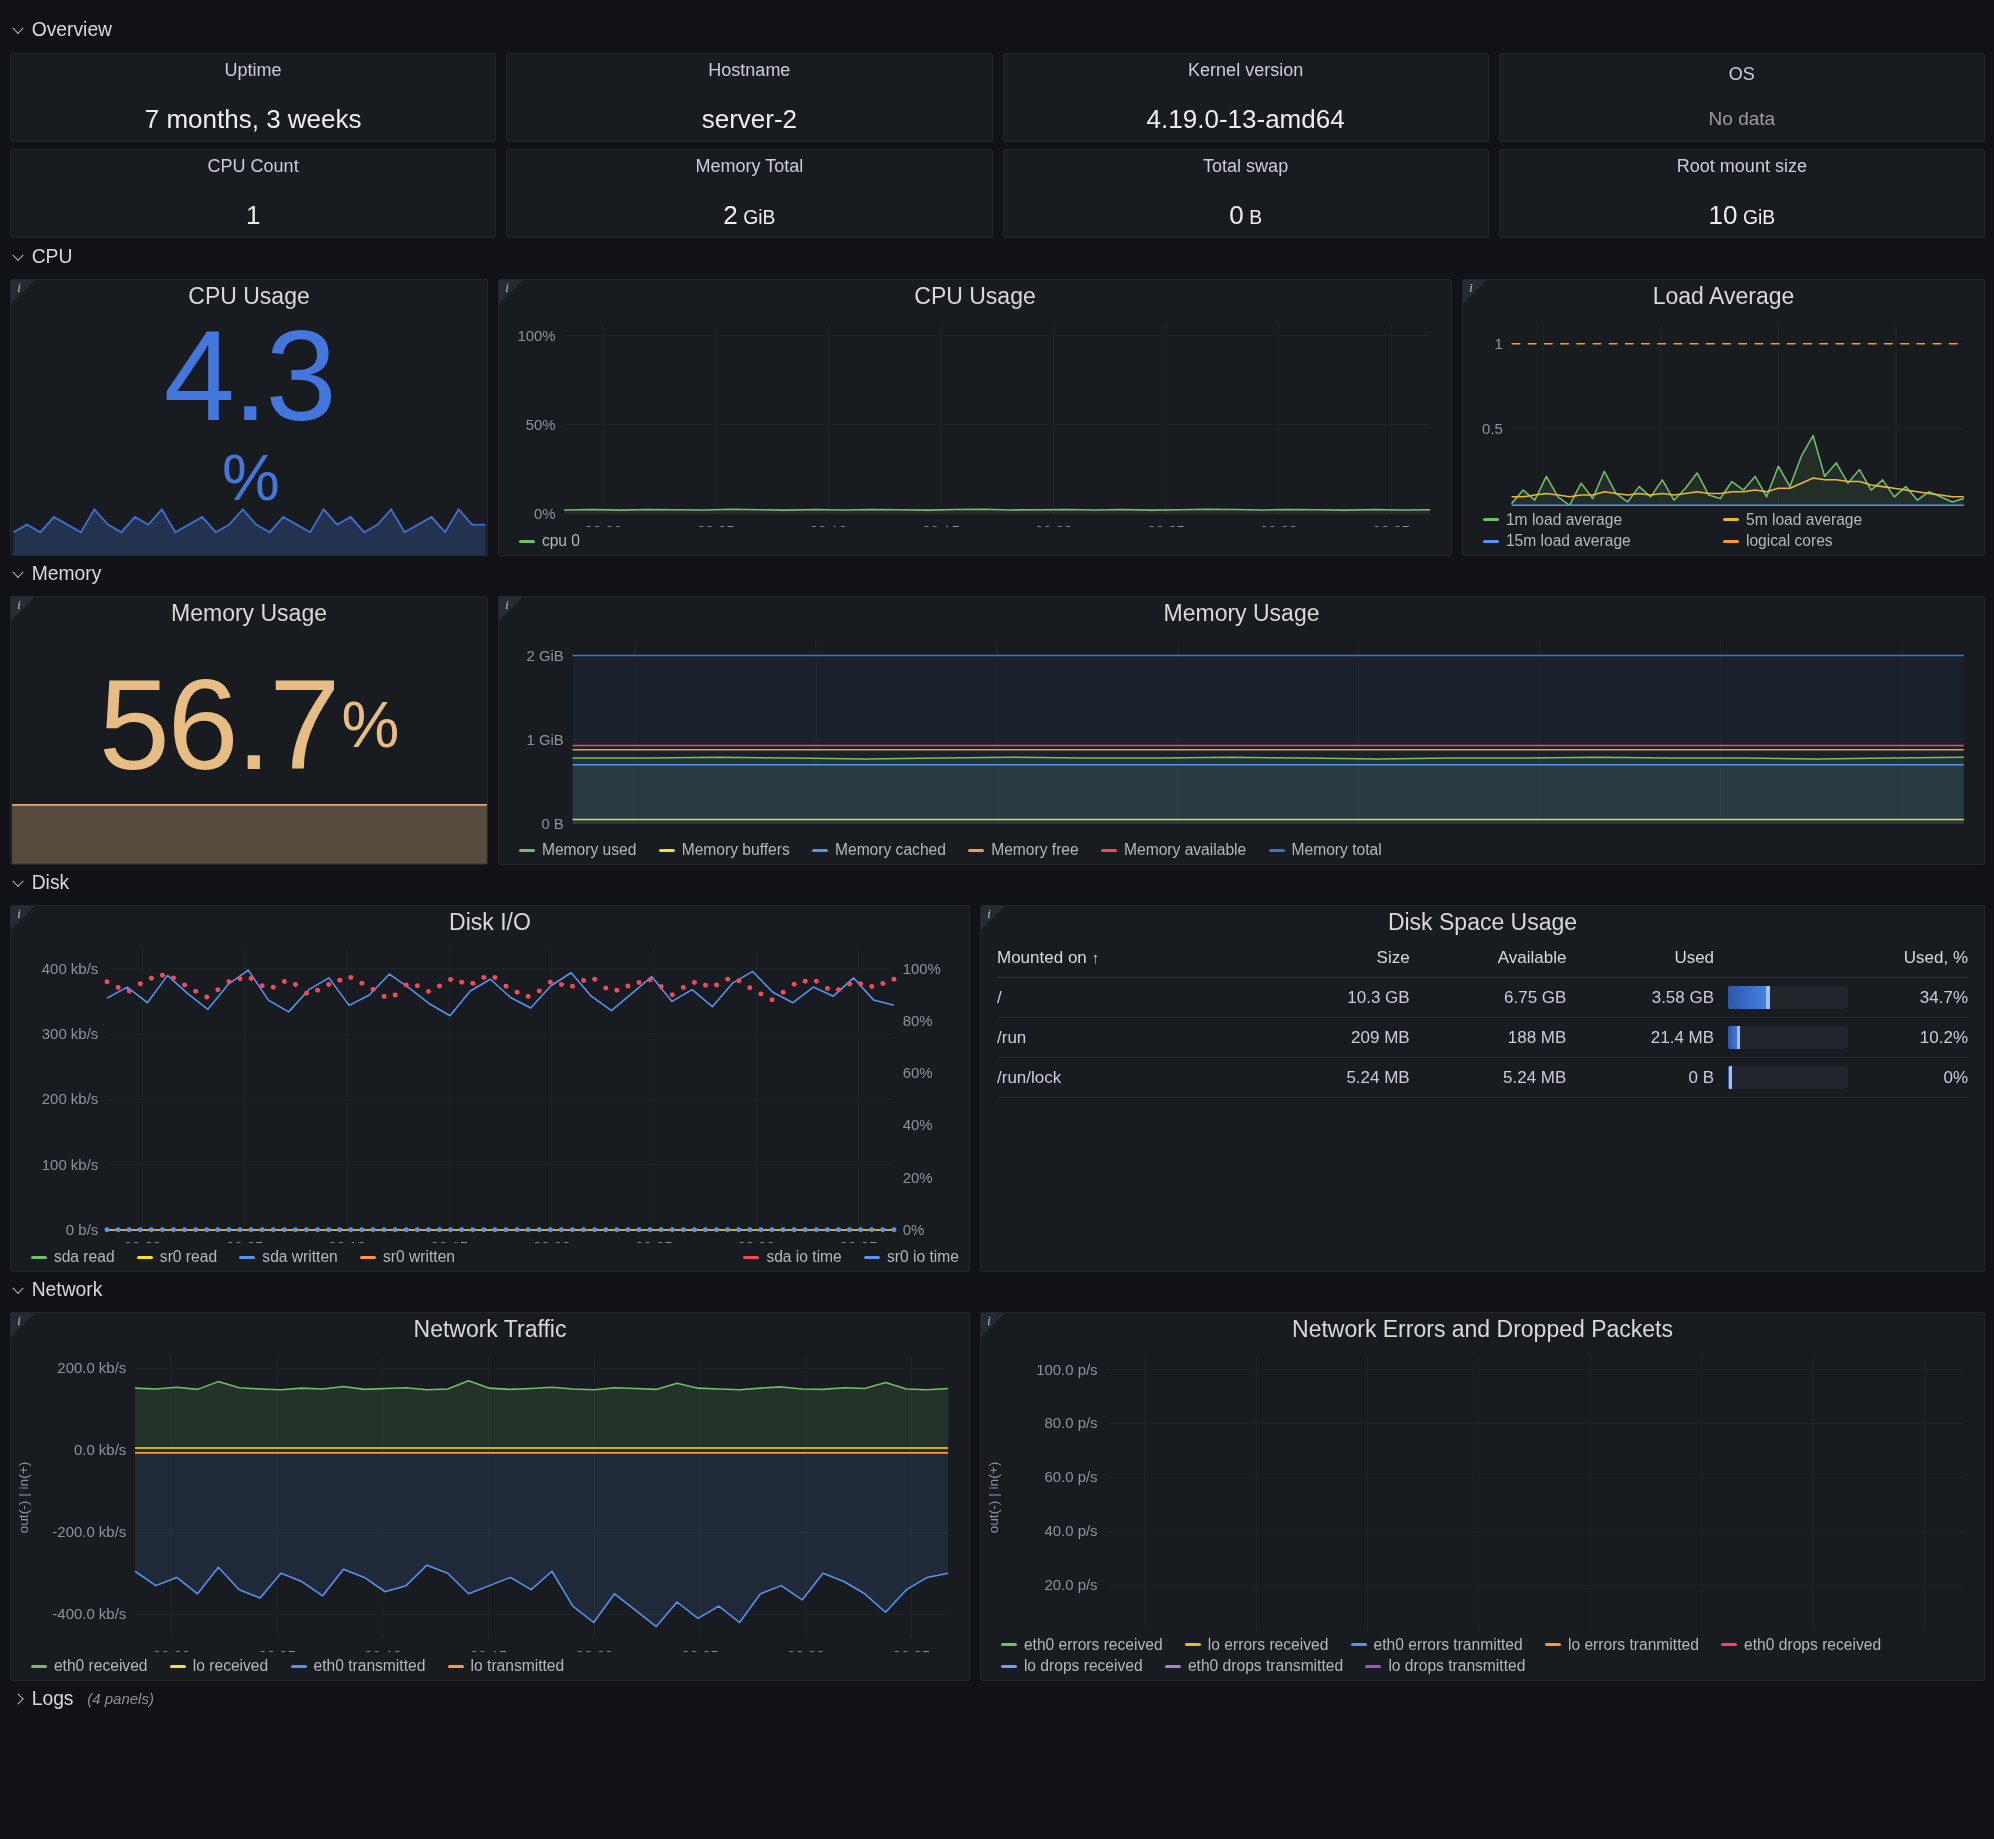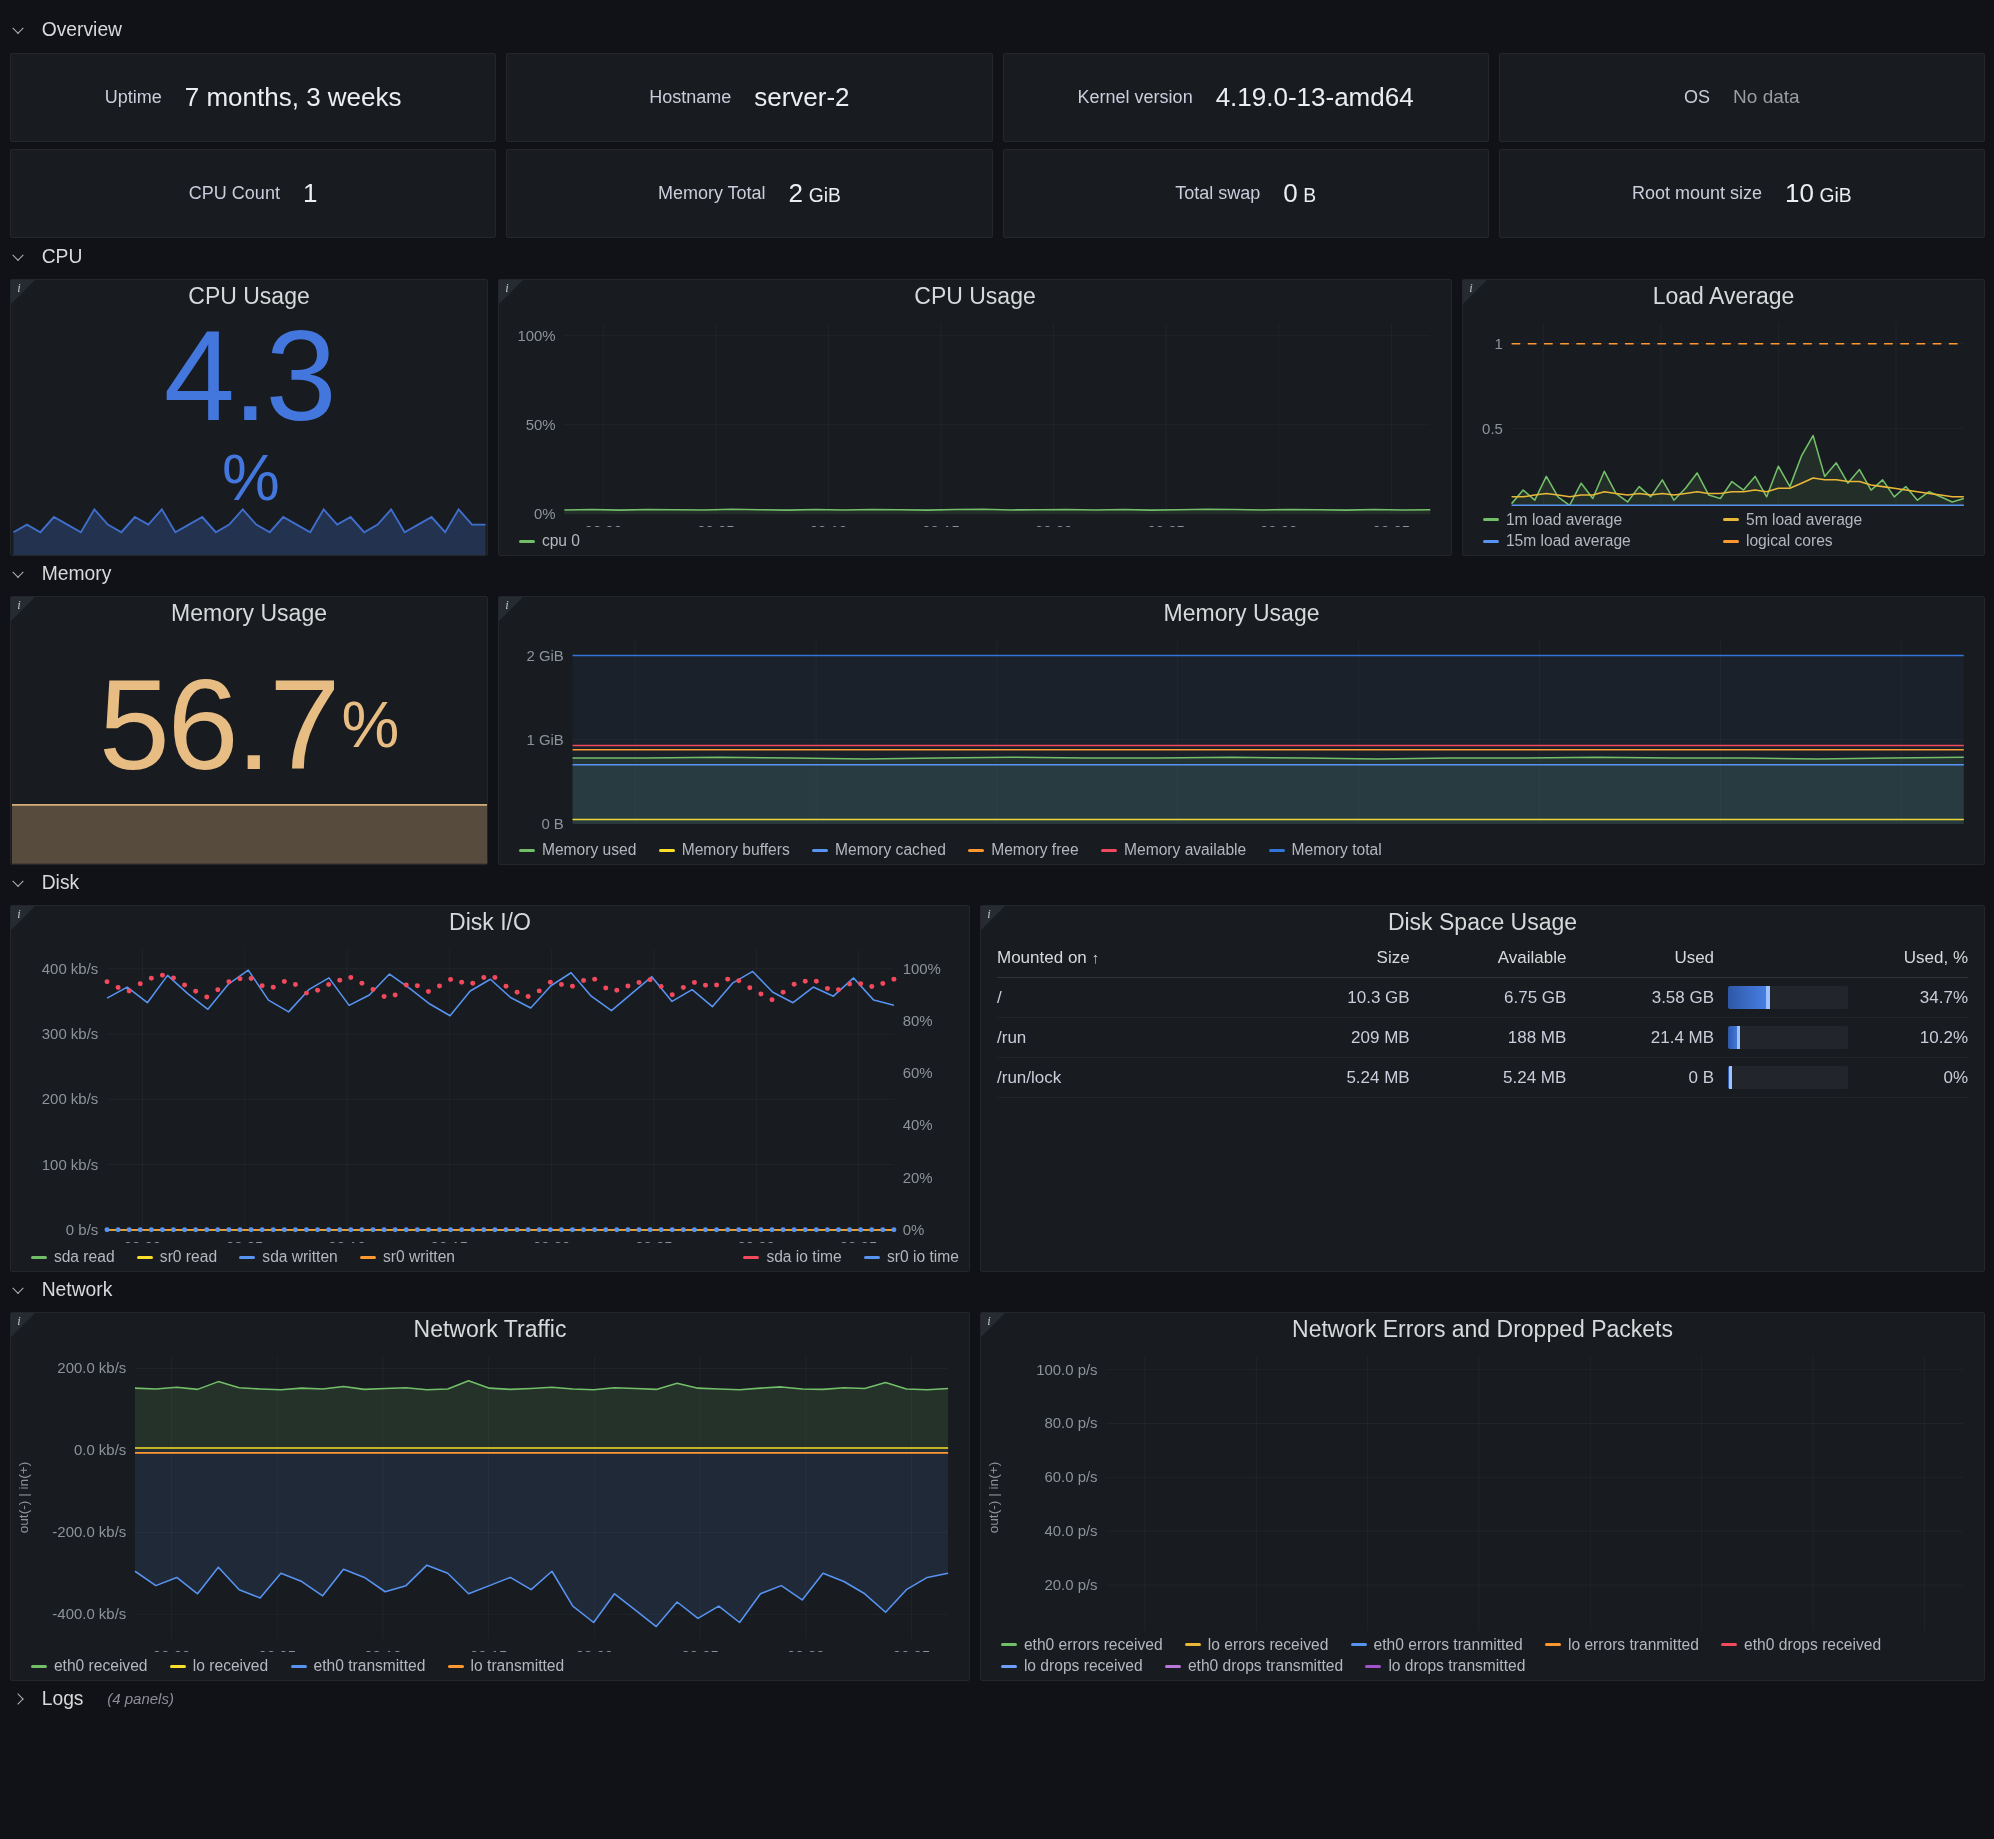--- a/index.html
+++ b/index.html
@@ -1,36 +1,36 @@
 <!DOCTYPE html>
 <html style="font-size:10px"><head>
 <meta charset="utf-8">
 <style>
   * { box-sizing: border-box; margin: 0; padding: 0; }
   html,body { background:#111217; }
   body { font-family:"Liberation Sans", sans-serif; color:#ccccdc; }
   .dash { position:relative; width:1995px; height:1839px; background:#111217; padding:12.5px 10px; overflow:hidden; }
 
   
-  .sec-hdr { display:flex; align-items:center; gap:20px; height:30px; margin:2.5px 0 7.5px 3.7px; font-size:19.3px; font-weight:500; color:#d8d9da; cursor:pointer; }
+  .sec-hdr { display:flex; align-items:center; gap:10px; height:30px; margin:2.5px 0 7.5px 3.7px; font-size:19.3px; font-weight:500; color:#d8d9da; cursor:pointer; }
   .sec-hdr.spaced { margin-top:0; }
   .chev { display:inline-block; width:8px; height:8px; border-right:1.9px solid #aeb1b7; border-bottom:1.9px solid #aeb1b7; }
   .chev.down { transform:rotate(45deg) translate(-1.2px,-1.2px); }
   .chev.right { transform:rotate(-45deg); }
   .sec-meta { font-size:15px; font-style:italic; color:#8e8e96; font-weight:400; margin-left:3.7px; }
 
   
   .panel { position:relative; background:#181b1f; border:0.6px solid #24262c; border-radius:1.9px; display:flex; flex-direction:column; }
   .panel-title { text-align:center; font-size:23px; font-weight:500; color:#d8d9da; height:32px; line-height:32px; flex:none; }
   .corner { position:absolute; top:0; left:0; width:0; height:0; border-top:24px solid #262a31; border-right:24px solid transparent; }
   .corner-i { position:absolute; top:1.2px; left:6.2px; font-size:12.5px; color:#c3c5ca; font-style:italic; font-family:"Liberation Serif",serif; }
 
   
   .grid-ov { display:grid; grid-template-columns:repeat(4,1fr); gap:7.5px 10px; margin-bottom:3.7px; }
-  .stat-sm { background:#181b1f; border:0.6px solid #24262c; border-radius:1.9px; height:89px; display:flex; flex-direction:row; align-items:center; justify-content:center; gap:23px; }
+  .stat-sm { background:#181b1f; border:0.6px solid #24262c; border-radius:1.9px; height:89px; display:flex; flex-direction:column; align-items:center; justify-content:center; gap:23px; }
   .stat-sm-title { font-size:18px; font-weight:500; color:#ccccdc; }
   .stat-sm-value { font-size:26px; font-weight:500; color:#eceef2; display:flex; align-items:baseline; }
   .stat-sm-value .unit { font-size:19.3px; margin-left:5.6px; }
   .stat-sm.muted .stat-sm-value .num { font-size:19px; color:#9b9ba2; font-weight:400; }
 
   
   .row { display:flex; gap:10px; margin-bottom:2.5px; }
   .row-cpu { height:277px; }
   .row-memory { height:269px; }
   .row-disk { height:367px; }

